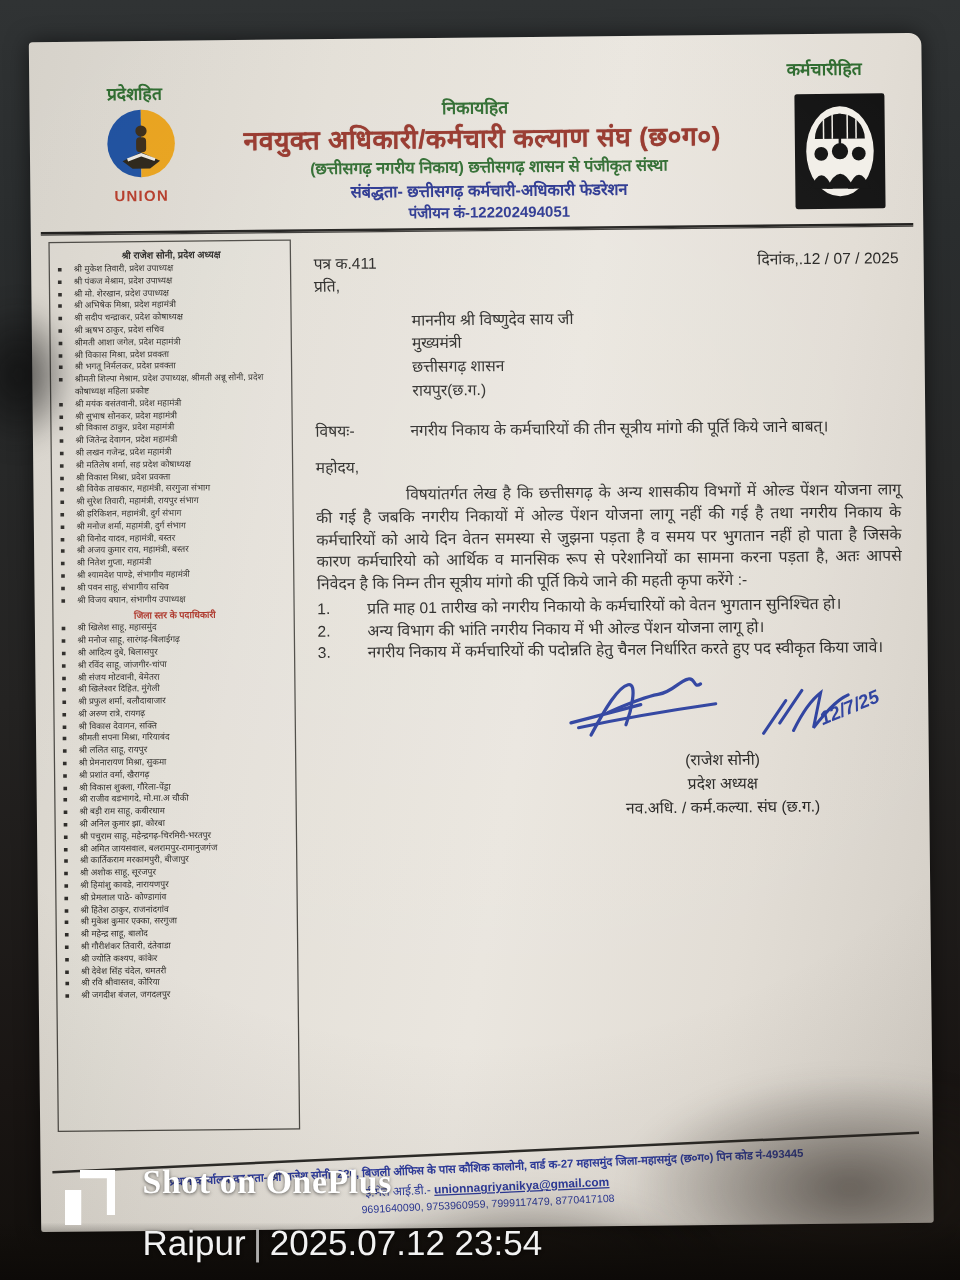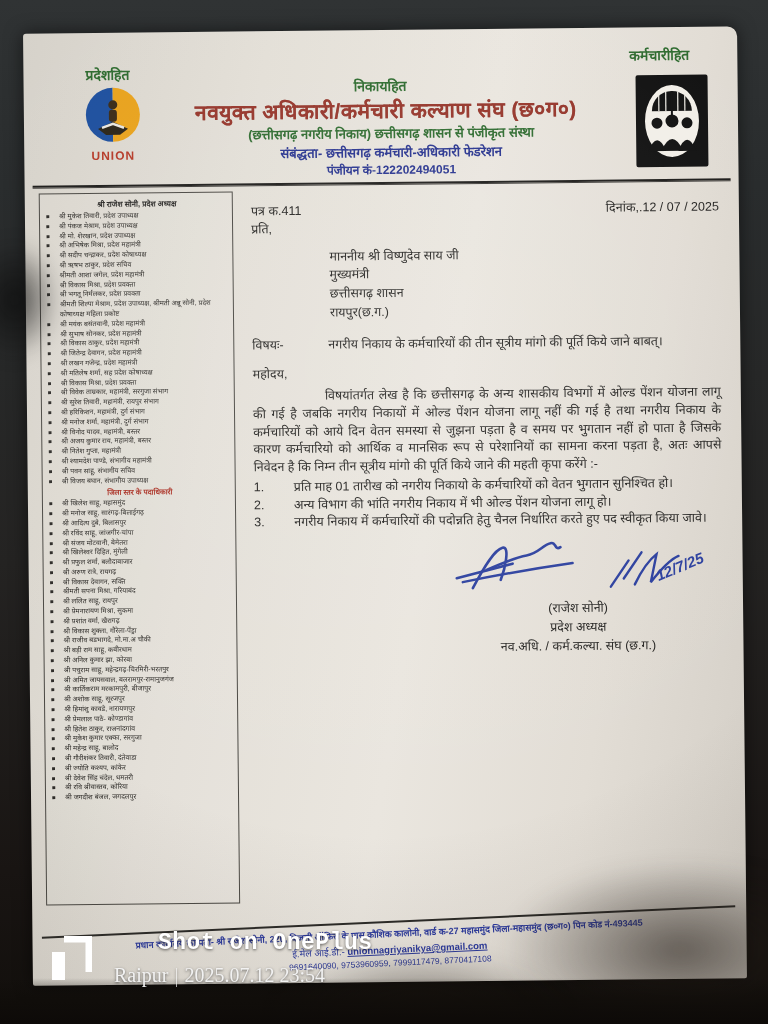--- a/index.html
+++ b/index.html
@@ -79,24 +79,24 @@
   .blob{position:absolute;pointer-events:none;filter:blur(9px);}
   .blob1{left:500px;top:860px;width:360px;height:180px;border-radius:50%;
     background:radial-gradient(closest-side,rgba(35,28,22,0.62),rgba(35,28,22,0));}
   .blob2{left:270px;top:950px;width:300px;height:130px;border-radius:50%;
     background:radial-gradient(closest-side,rgba(30,24,18,0.55),rgba(30,24,18,0));}
   .blob3{left:-30px;top:240px;width:90px;height:120px;border-radius:50%;
     background:radial-gradient(closest-side,rgba(10,10,10,0.7),rgba(10,10,10,0));}
   .bottom-dark{position:absolute;left:0;right:0;bottom:0;height:46px;
     background:linear-gradient(180deg,rgba(15,12,9,0) 0%,rgba(15,12,9,0.75) 55%,#0d0a08 100%);}
   .watermark{position:absolute;left:52px;top:930px;color:#fff;display:flex;align-items:flex-start;}
-  .wm-text .line1{font-size:23px;font-weight:bold;letter-spacing:0.5px;
-    font-family:Liberation Mono, monospace;text-shadow:0 1px 3px rgba(0,0,0,0.6);margin-left:44px;}
-  .wm-text .line2{font-size:20px;font-weight:300;color:#f2f2f2;margin-top:8px;
+  .wm-text .line1{font-size:27px;font-weight:bold;letter-spacing:0.5px;
     font-family:Liberation Serif, serif;text-shadow:0 1px 3px rgba(0,0,0,0.6);}
+  .wm-text .line2{font-size:28px;font-weight:300;color:#f2f2f2;margin-top:18px;
+    font-family:Liberation Sans, sans-serif;text-shadow:0 1px 3px rgba(0,0,0,0.6);}
   .wm-text .sep{opacity:0.7;padding:0 6px;font-weight:200;}
   .wm-logo{margin-right:22px;margin-top:6px;}
   
 </style>
 </head>
 <body>
 
 <div class="photo">
 
   <div class="paper">

